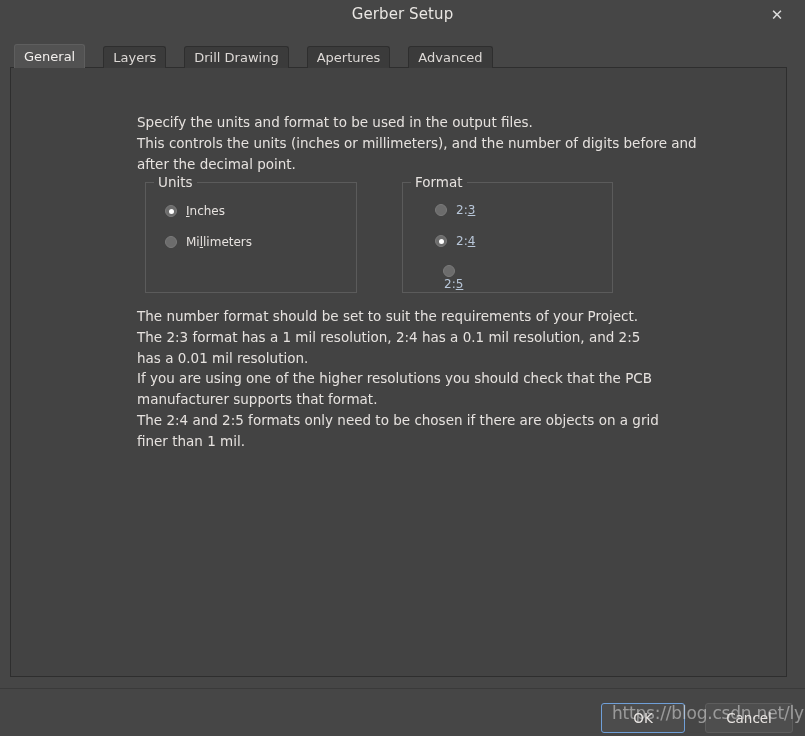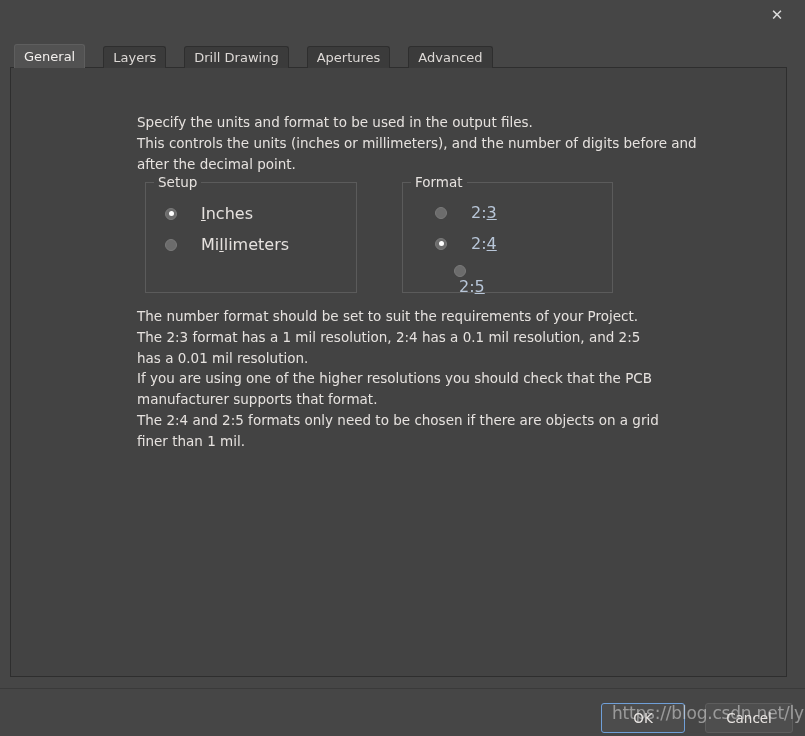--- a/index.html
+++ b/index.html
@@ -178,22 +178,22 @@
     position: absolute;
     left: 50%;
     top: 50%;
     width: 5px;
     height: 5px;
     margin: -2.5px 0 0 -2.5px;
     border-radius: 50%;
     background: #ffffff;
   }
   .radio-label {
-    margin-left: 24px;
-    font-size: 16px;
+    margin-left: 9px;
+    font-size: 12px;
     color: #e6e2df;
     white-space: nowrap;
   }
   .radio-label.link {
     color: #b8c6d8;
   }
   .radio-label u {
     text-decoration: underline;
   }
 
@@ -253,40 +253,41 @@
     pointer-events: none;
     z-index: 20;
   }
 </style>
 </head>
 <body>
 
 <div id="window">
 
   <div id="titlebar">
+    <div id="title-text">Gerber Setup</div>
     <div id="close-button">✕</div>
   </div>
 
   <div id="dialog-body">
 
     <div id="tabstrip">
       <div class="tab active">General</div>
       <div class="tab">Layers</div>
       <div class="tab">Drill Drawing</div>
       <div class="tab">Apertures</div>
       <div class="tab">Advanced</div>
     </div>
 
     <div id="tabpanel">
 
       <div id="intro-text" class="para">Specify the units and format to be used in the output files.
 This controls the units (inches or millimeters), and the number of digits before and after the decimal point.</div>
 
       <div id="units-group" class="groupbox">
-        <div class="group-title">Setup</div>
+        <div class="group-title">Units</div>
 
         <div class="radio-row r0 checked">
           <span class="radio-dot"></span>
           <span class="radio-label"><u>I</u>nches</span>
         </div>
 
         <div class="radio-row r1">
           <span class="radio-dot"></span>
           <span class="radio-label">Mi<u>l</u>limeters</span>
         </div>

